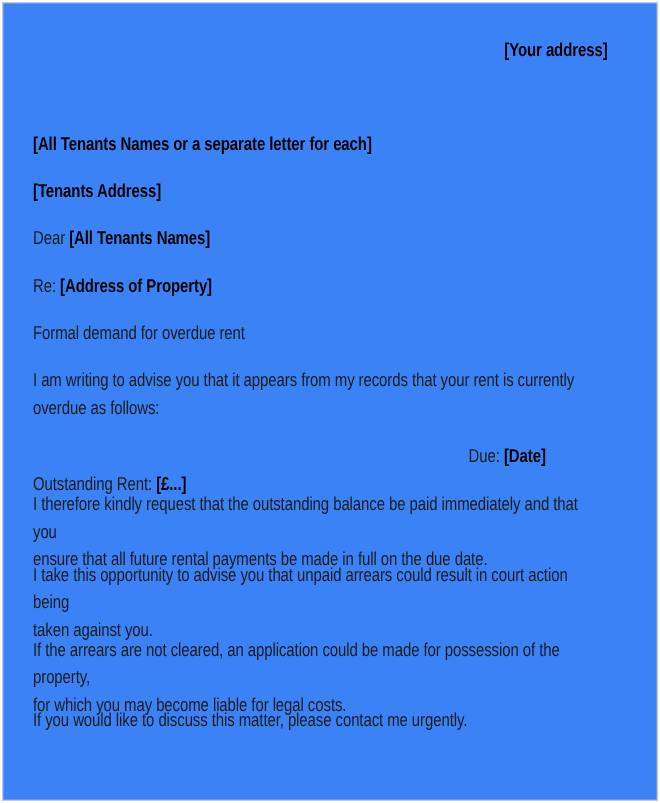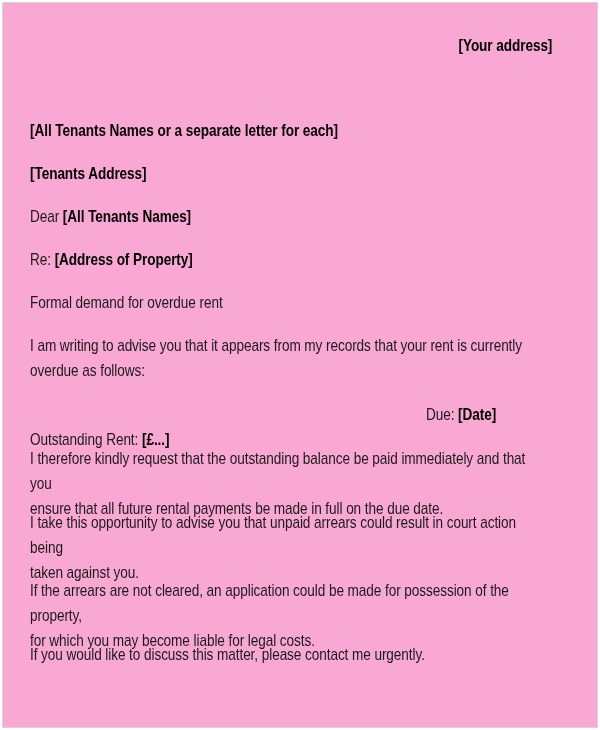--- a/index.html
+++ b/index.html
@@ -9,21 +9,21 @@
     height: 730px;
     background: #ffffff;
     overflow: hidden;
   }
   .page {
     position: absolute;
     left: 2px;
     top: 2px;
     width: 594px;
     height: 724px;
-    background: #f9a8d4;
+    background: #3b82f6;
     border: 1px solid #d5d5d5;
     font-family: "Liberation Sans", sans-serif;
   }
   .blk {
     position: absolute;
     left: 27px;
     width: 640px;
     font-size: 17px;
     line-height: 25px;
     color: #1b1b1b;

